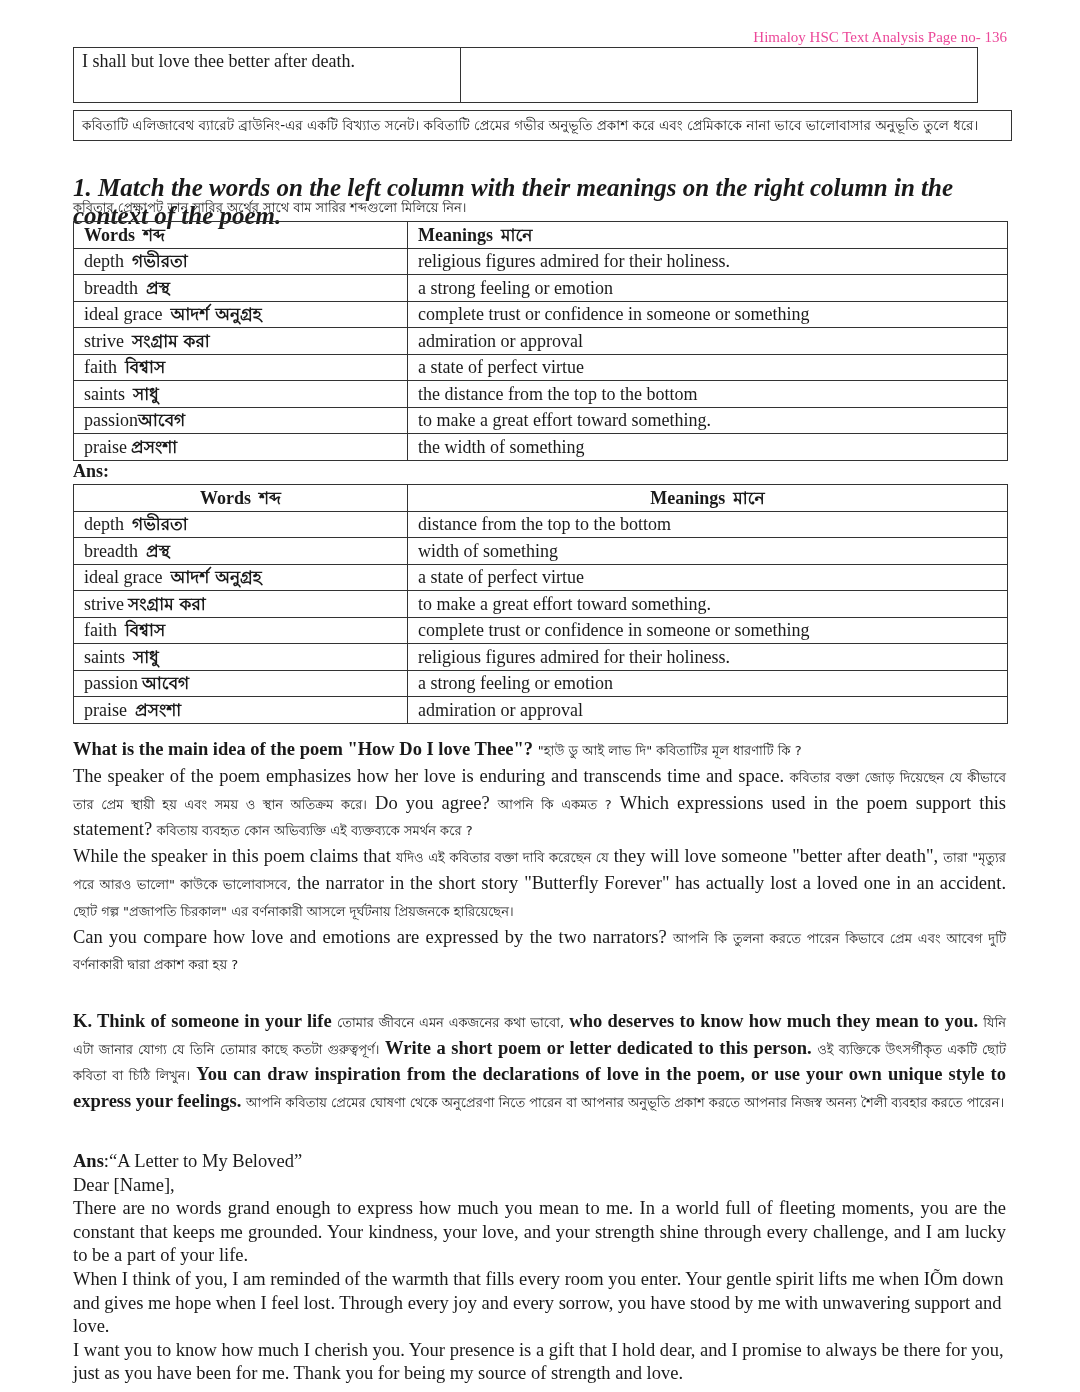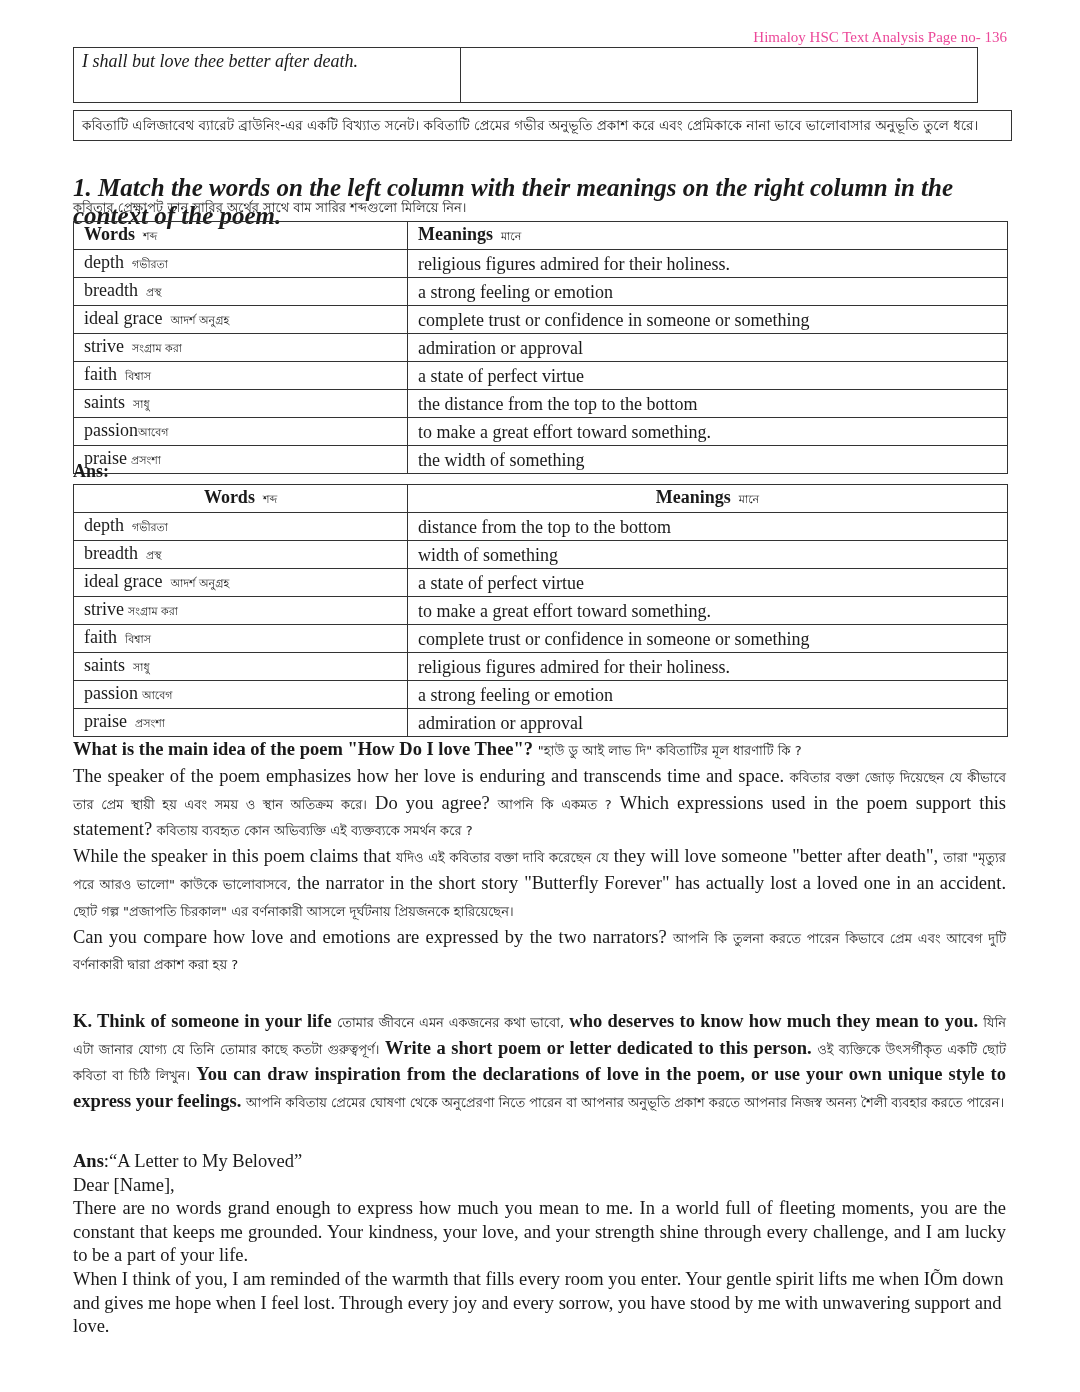--- a/index.html
+++ b/index.html
@@ -6,21 +6,21 @@
   body {
     width: 1080px; height: 1392px; position: relative; overflow: hidden;
     font-family: "Liberation Serif", "DejaVu Serif", serif; color: #1a1a1a;
   }
   .page { position: absolute; left: 73px; top: 0; width: 935px; }
   .header {
     position: absolute; right: 73px; top: 29px; font-size: 15px; color: #ec4899;
   }
   table { border-collapse: collapse; width: 100%; }
   td, th { border: 1.5px solid #333; vertical-align: top; }
-  .top-table { position: absolute; top: 47px; left: 0; width: 905px; height: 50px; font-style: italic; }
+  .top-table { position: absolute; top: 47px; left: 0; width: 905px; height: 50px; }
   .top-table td { height: 48px; font-size: 18px; padding: 3px 8px; }
   .intro-box {
     position: absolute; top: 110px; left: 0; width: 917px;
     border: 1.5px solid #333; padding: 2px 12px 2px 8px;
     font-family: "DejaVu Sans", sans-serif; font-size: 13.5px; line-height: 25px;
   }
   .q1-title {
     position: absolute; top: 174px; left: 0; width: 940px;
     font-weight: bold; font-size: 25px; font-style: italic;
   }
@@ -28,21 +28,21 @@
     position: absolute; top: 198px; left: 0;
     font-family: "DejaVu Sans", sans-serif; font-size: 13px;
   }
   .match-table { position: absolute; left: 0; width: 935px; }
   .match-table td, .match-table th {
     height: 25.5px; padding: 0 10px; font-size: 18px; font-weight: normal;
     text-align: left; vertical-align: middle; line-height: 24px;
   }
   .match-table th { font-weight: bold; }
   .match-table .col1 { width: 313px; }
-  .bn { font-family: "DejaVu Sans", sans-serif; font-size: 11px; font-weight: normal; margin-left: 8px; margin-top: 8px; }
+  .bn { font-family: "DejaVu Sans", sans-serif; font-size: 17px; font-weight: bold; margin-left: 8px; margin-top: 8px; }
   .bn-inline { font-family: "DejaVu Sans", sans-serif; font-size: 13px; font-weight: normal; }
   #table1 { top: 221px; }
   .ans-label { position: absolute; top: 461px; left: 0; font-weight: bold; font-size: 18px; }
   #table2 { top: 484px; }
   #table2 th { text-align: center; }
   .section {
     position: absolute; left: 0; width: 933px; font-size: 18.5px; line-height: 25.8px;
     text-align: justify;
   }
   .sec-j { top: 737px; }
@@ -165,15 +165,16 @@
 
   <div class="section sec-k">
     <p><span class="bold">K. Think of someone in your life</span> <span class="bn-inline">তোমার জীবনে এমন একজনের কথা ভাবো,</span> <span class="bold">who deserves to know how much they mean to you.</span> <span class="bn-inline">যিনি এটা জানার যোগ্য যে তিনি তোমার কাছে কতটা গুরুত্বপূর্ণ।</span> <span class="bold">Write a short poem or letter dedicated to this person.</span> <span class="bn-inline">ওই ব্যক্তিকে উৎসর্গীকৃত একটি ছোট কবিতা বা চিঠি লিখুন।</span> <span class="bold">You can draw inspiration from the declarations of love in the poem, or use your own unique style to express your feelings.</span> <span class="bn-inline">আপনি কবিতায় প্রেমের ঘোষণা থেকে অনুপ্রেরণা নিতে পারেন বা আপনার অনুভূতি প্রকাশ করতে আপনার নিজস্ব অনন্য শৈলী  ব্যবহার করতে পারেন।</span></p>
   </div>
 
   <div class="section sec-ans">
     <p><span class="bold">Ans</span><span>:“A Letter to My Beloved”</span></p>
     <p>Dear [Name],</p>
     <p style="text-align:justify">There are no words grand enough to express how much you mean to me. In a world full of fleeting moments, you are the constant that keeps me grounded. Your kindness, your love, and your strength shine through every challenge, and I am lucky to be a part of your life.</p>
     <p>When I think of you, I am reminded of the warmth that fills every room you enter. Your gentle spirit lifts me when IÕm down and gives me hope when I feel lost. Through every joy and every sorrow, you have stood by me with unwavering support and love.</p>
+    <p>I want you to know how much I cherish you. Your presence is a gift that I hold dear, and I promise to always be there for you, just as you have been for me. Thank you for being my source of strength and love.</p>
   </div>
 
 </div>
 
 </body></html>

